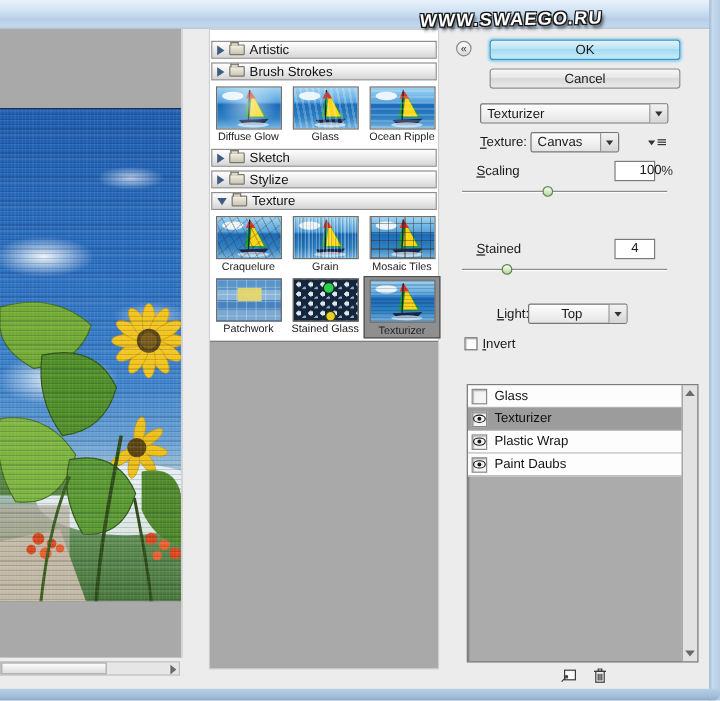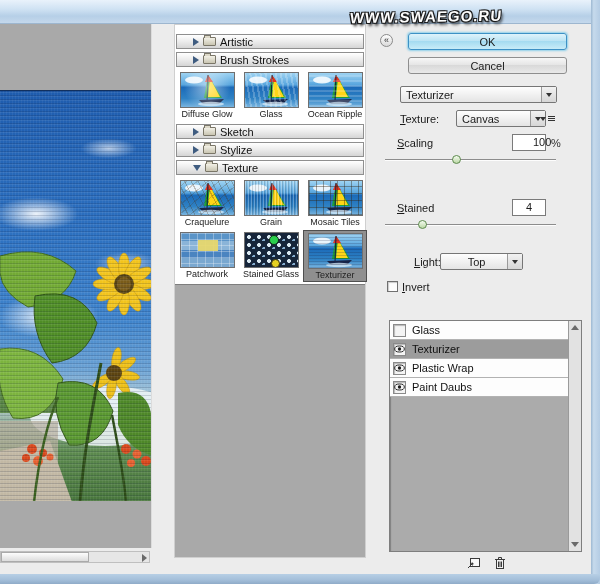--- a/index.html
+++ b/index.html
@@ -41,21 +41,21 @@
       repeating-linear-gradient(90deg, rgba(255,255,255,.05) 0 1px, rgba(0,0,0,0) 1px 3px); }
   .hsb { position:absolute; left:0; top:527px; width:150px; height:12px; background:#e6e6e6; border:1px solid #bfbfbf; }
   .hsb .hthumb { position:absolute; left:0; top:0; width:88px; height:10px; background:linear-gradient(180deg,#fdfdfd,#dcdcdc); border:1px solid #aaa; }
   .hsb .arr-rt { position:absolute; right:2px; top:2px; }
   .tri-up { width:0;height:0;border-left:4px solid transparent;border-right:4px solid transparent;border-bottom:5px solid #6a6a6a; }
   .tri-dn2 { width:0;height:0;border-left:4px solid transparent;border-right:4px solid transparent;border-top:5px solid #6a6a6a; }
   .tri-rt { width:0;height:0;border-top:4px solid transparent;border-bottom:4px solid transparent;border-left:5px solid #6a6a6a; }
 
   
   .filters { position:absolute; left:174px; top:0; width:192px; height:534px; background:#fff; display:flex; flex-direction:column; padding-top:9px; border:1px solid #cfcfcf; }
-  .cat-row { height:15px; margin:0 1px 3px 1px; display:flex; align-items:center; gap:4px; padding-left:16px;
+  .cat-row { height:15px; margin:0 1px 3px 1px; display:flex; align-items:center; gap:4px; padding-left:4px;
     background:linear-gradient(180deg,#ffffff 0%,#ececec 50%,#d5d5d5 100%); border:1px solid #8f8f8f; cursor:default; }
   .cat-row .lbl { font-size:11px; color:#111; }
   .cat-row .lbl.bold { font-weight:normal; }
   .tri-r { width:0;height:0;border-left:6px solid #3f5c80;border-top:4px solid transparent;border-bottom:4px solid transparent; }
   .tri-d { width:0;height:0;border-top:6px solid #3f5c80;border-left:4px solid transparent;border-right:4px solid transparent; }
   .folder { position:relative; width:13px; height:9px; background:linear-gradient(180deg,#f2f0e6,#c9c5b2); border:1px solid #7a7668; border-radius:1px; }
   .folder::before { content:""; position:absolute; left:0; top:-3px; width:5px; height:2px; background:#dcd8c8; border:1px solid #7a7668; border-bottom:none; }
   .tgrid { display:grid; grid-template-columns:repeat(3,64px); background:#fff; margin-bottom:2px; }
   .tcell { width:64px; height:52px; padding-top:2px; text-align:center; cursor:pointer; }
   .tcell.selected { background:#8f8f8f; border:1px solid #4f4f4f; }
@@ -87,21 +87,21 @@
   .collapse-btn { position:absolute; left:2px; top:10px; width:13px; height:13px; border-radius:50%;
     background:linear-gradient(180deg,#fdfdfd,#dadada); border:1px solid #8a8a8a; font-size:9px; line-height:10px; text-align:center; color:#333; cursor:pointer; }
   .btn { position:absolute; left:30px; width:159px; height:17px; border-radius:3px; font-size:11px; color:#1a1a1a; text-align:center; line-height:16px; cursor:pointer; }
   .btn-ok { top:9px; background:linear-gradient(180deg,#def3fb 0%,#bce4f4 45%,#a2daf0 46%,#c8ecf8 100%); border:1px solid #3d91c5; box-shadow:0 0 2px 1px #8fd0ea; }
   .btn-cancel { top:33px; background:linear-gradient(180deg,#f7f7f7 0%,#e6e6e6 45%,#d8d8d8 46%,#e9e9e9 100%); border:1px solid #8e8e8e; }
   .combo { position:absolute; height:17px; display:flex; align-items:center; background:linear-gradient(180deg,#fefefe,#e4e4e4); border:1px solid #767676; border-radius:2px; cursor:pointer; }
   .combo .ctext { flex:1; padding-left:5px; font-size:11px; white-space:nowrap; overflow:hidden; }
   .combo .carrow { width:15px; height:100%; display:flex; align-items:center; justify-content:center; border-left:1px solid #9a9a9a; background:linear-gradient(180deg,#f2f2f2,#d6d6d6); }
   .tri-dn { width:0;height:0;border-left:3.5px solid transparent;border-right:3.5px solid transparent;border-top:4px solid #333; }
   .combo-filter { left:22px; top:62px; width:157px; }
-  .combo-texture { left:78px; top:86px; width:90px; }
+  .combo-texture { left:64px; top:86px; width:74px; }
   .combo-light { left:62px; top:229px; width:83px;text-align:center; }
   .flyout { position:absolute; left:160px; top:88px; width:18px; height:13px; display:flex; align-items:center; justify-content:center; gap:2px; cursor:pointer; }
   .fly-bars { width:7px; height:1px; background:#333; box-shadow:0 2px 0 #333, 0 -2px 0 #333; }
   .label { position:absolute; font-size:11px; color:#1a1a1a; }
   .mn { display:inline-block; }
   .mn::first-letter { text-decoration:underline; }
   .valbox { position:absolute; width:34px; height:17px; background:#fff; border:1px solid #7a7a7a; font-size:11px; text-align:center; line-height:15px; }
   .unit { position:absolute; font-size:11px; color:#333; }
   .slider { position:absolute; left:7px; width:171px; height:9px; cursor:pointer; }
   .slider .track { position:absolute; left:0; right:0; top:4px; height:1px; background:#8c8c8c; box-shadow:0 1px 0 #fdfdfd; }

